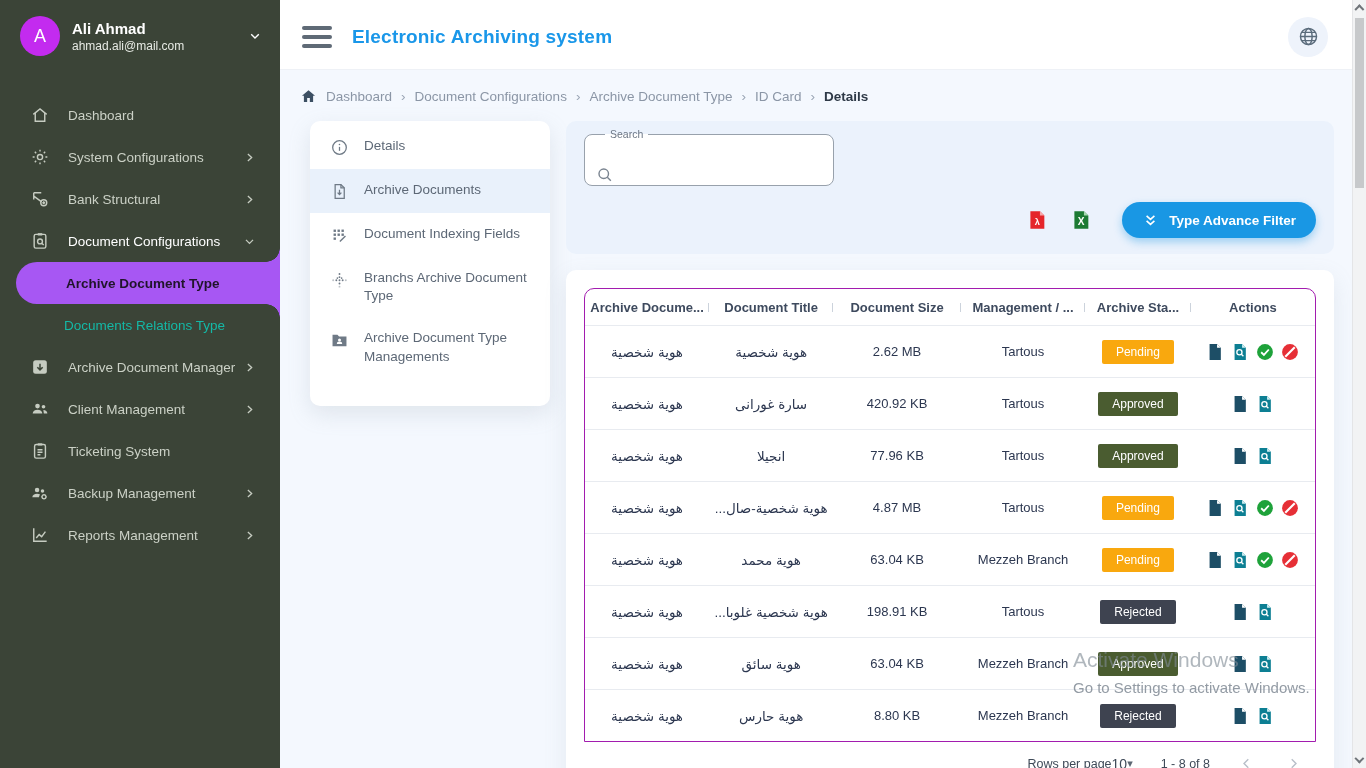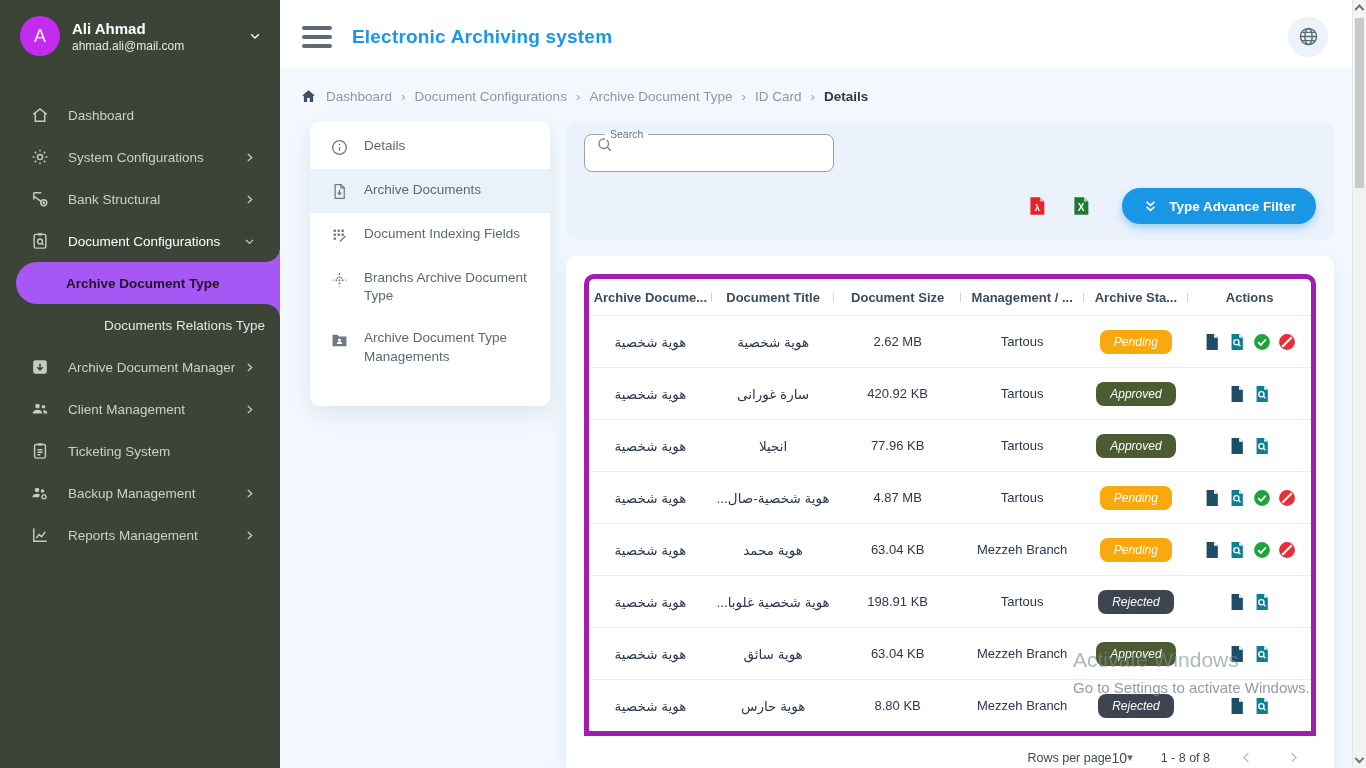--- a/index.html
+++ b/index.html
@@ -16,21 +16,21 @@
   .user-email { color:#E7EAE4; font-size:12px; margin-top:2px; }
   .user-chev { color:#fff; width:14px; }
   nav { margin-top:24px; }
   .nav-item { height:42px; display:flex; align-items:center; padding:0 24px 0 30px; cursor:pointer; }
   .nav-icon { width:22px; color:#C6CCC1; flex:0 0 22px; }
   .nav-icon svg { width:20px; height:20px; }
   .nav-label { margin-left:16px; font-size:13.5px; flex:1; white-space:nowrap; overflow:hidden; color:#CBD1C6; }
   .nav-item.expanded .nav-label { color:#FFFFFF; }
   .nav-chev { width:13px; color:#C6CCC1; flex:0 0 13px; }
   .nav-chev svg { width:13px; height:13px; }
-  .subitem { height:42px; display:flex; align-items:center; padding-left:104px; font-size:13.5px; color:#e5e5e5; cursor:pointer; }
+  .subitem { height:42px; display:flex; align-items:center; padding-left:64px; font-size:13.5px; color:#14b8a6; cursor:pointer; }
   .subitem.active { position:relative; margin-left:16px; padding-left:50px; background:#A757F3; border-radius:24px 0 0 24px; color:#20142B; font-weight:600; }
   .subitem.active::before { content:""; position:absolute; right:0; top:-14px; width:14px; height:14px;
     background:radial-gradient(circle at 0 0, rgba(0,0,0,0) 13.5px, #A757F3 14px); }
   .subitem.active::after { content:""; position:absolute; right:0; bottom:-14px; width:14px; height:14px;
     background:radial-gradient(circle at 0 100%, rgba(0,0,0,0) 13.5px, #A757F3 14px); }
 
   
   .main { position:absolute; left:280px; right:14px; top:0; bottom:0; }
   .topbar { height:70px; background:#fff; display:flex; align-items:center; padding:4px 24px 0 22px; border-bottom:1px solid #eef1f6; }
   .hamburger { width:30px; display:flex; flex-direction:column; gap:5px; cursor:pointer; margin-right:20px; }
@@ -53,43 +53,43 @@
   .tabs-card { width:240px; background:#fff; border-radius:10px; box-shadow:0 8px 22px rgba(141,153,165,.20); padding:4px 0 28px; }
   .tab { display:flex; gap:14px; padding:12px 16px 12px 20px; align-items:flex-start; font-size:13.5px; color:#5D6876; line-height:1.35; cursor:pointer; }
   .tab-icon { width:20px; flex:0 0 20px; color:#6F7A86; margin-top:1px; }
   .tab-icon svg { width:19px; height:19px; }
   .tab.active { background:#E9F1FB; }
 
   .right-col { flex:1; display:flex; flex-direction:column; gap:16px; }
 
   
   .filter-card { background:#EBF2FC; border-radius:10px; padding:13px 18px 16px; }
-  .search-field { position:relative; width:250px; height:38px; background:#fff; border:1px solid #98A1AC; border-radius:8px; display:flex; align-items:flex-start; padding:0 10px; }
+  .search-field { position:relative; width:250px; height:52px; background:#fff; border:1px solid #98A1AC; border-radius:8px; display:flex; align-items:flex-end; padding:0 10px; }
   .search-label { position:absolute; top:-7px; left:20px; font-size:10.5px; color:#6C7684; padding:0 5px; background:linear-gradient(#EBF2FC 50%, #ffffff 50%); line-height:12px; }
   .search-icon { color:#7A8490; width:20px; margin-right:6px; }
   .search-icon svg { width:20px; height:20px; }
   .search-field input { border:none; outline:none; flex:1; font-size:14px; background:transparent; font-family:inherit; min-width:0; }
   .toolbar-actions { display:flex; align-items:center; justify-content:flex-end; gap:22px; margin-top:16px; }
   .export-icon { width:22px; height:26px; cursor:pointer; }
   .export-icon svg { width:22px; height:26px; }
   .btn { height:36px; border:none; border-radius:18px; background:#1997E4; color:#fff; display:inline-flex; align-items:center; gap:10px; padding:0 20px; font-size:13.5px; font-weight:600; font-family:inherit; cursor:pointer; box-shadow:0 4px 9px rgba(25,151,228,.38); }
   .btn svg { width:17px; height:17px; }
   .btn.filter { margin-left:8px; }
 
   
   .table-card { background:#fff; border-radius:10px; box-shadow:0 8px 22px rgba(141,153,165,.16); padding:18px 18px 0; height:520px; }
-  .table-frame { border:5px solid #a21caf; border-radius:10px 10px 0 0; overflow:hidden; }
+  .table-frame { border:1px solid #a21caf; border-radius:10px 10px 0 0; overflow:hidden; }
   .thead, .trow { display:grid; grid-template-columns:17% 17% 17.5% 17% 14.5% 17%; align-items:center; }
   .thead { height:36px; font-weight:600; font-size:13px; color:#3E4A5E; }
   .th { text-align:center; position:relative; }
   .th:not(:last-child)::after { content:""; position:absolute; right:0; top:3px; bottom:3px; width:1px; background:#CCD3DC; }
   .trow { height:52px; border-top:1px solid #E8EBF0; font-size:13px; color:#2C3750; }
   .td { text-align:center; }
   .td.ar { font-size:13.5px; direction:rtl; }
-  .badge { display:inline-block; padding:5px 14px; border-radius:8px; color:#fff; font-size:12px;font-style:italic; }
+  .badge { display:inline-block; padding:5px 14px; border-radius:2px; color:#fff; font-size:12px; }
   .badge.pending { background:#F9A80E; }
   .badge.approved { background:#4A5C30; }
   .badge.rejected { background:#3E4350; }
   .td.actions { display:flex; justify-content:center; gap:5px; }
   .act { width:20px; height:20px; cursor:pointer; }
   .act svg { width:20px; height:20px; }
 
   .pagination { display:flex; align-items:center; justify-content:flex-end; gap:28px; padding:13px 14px 16px; color:#3F4A58; font-size:12.5px; }
   .rpp { display:flex; align-items:center; cursor:pointer; }
   .rpp-val { font-size:14px; }

